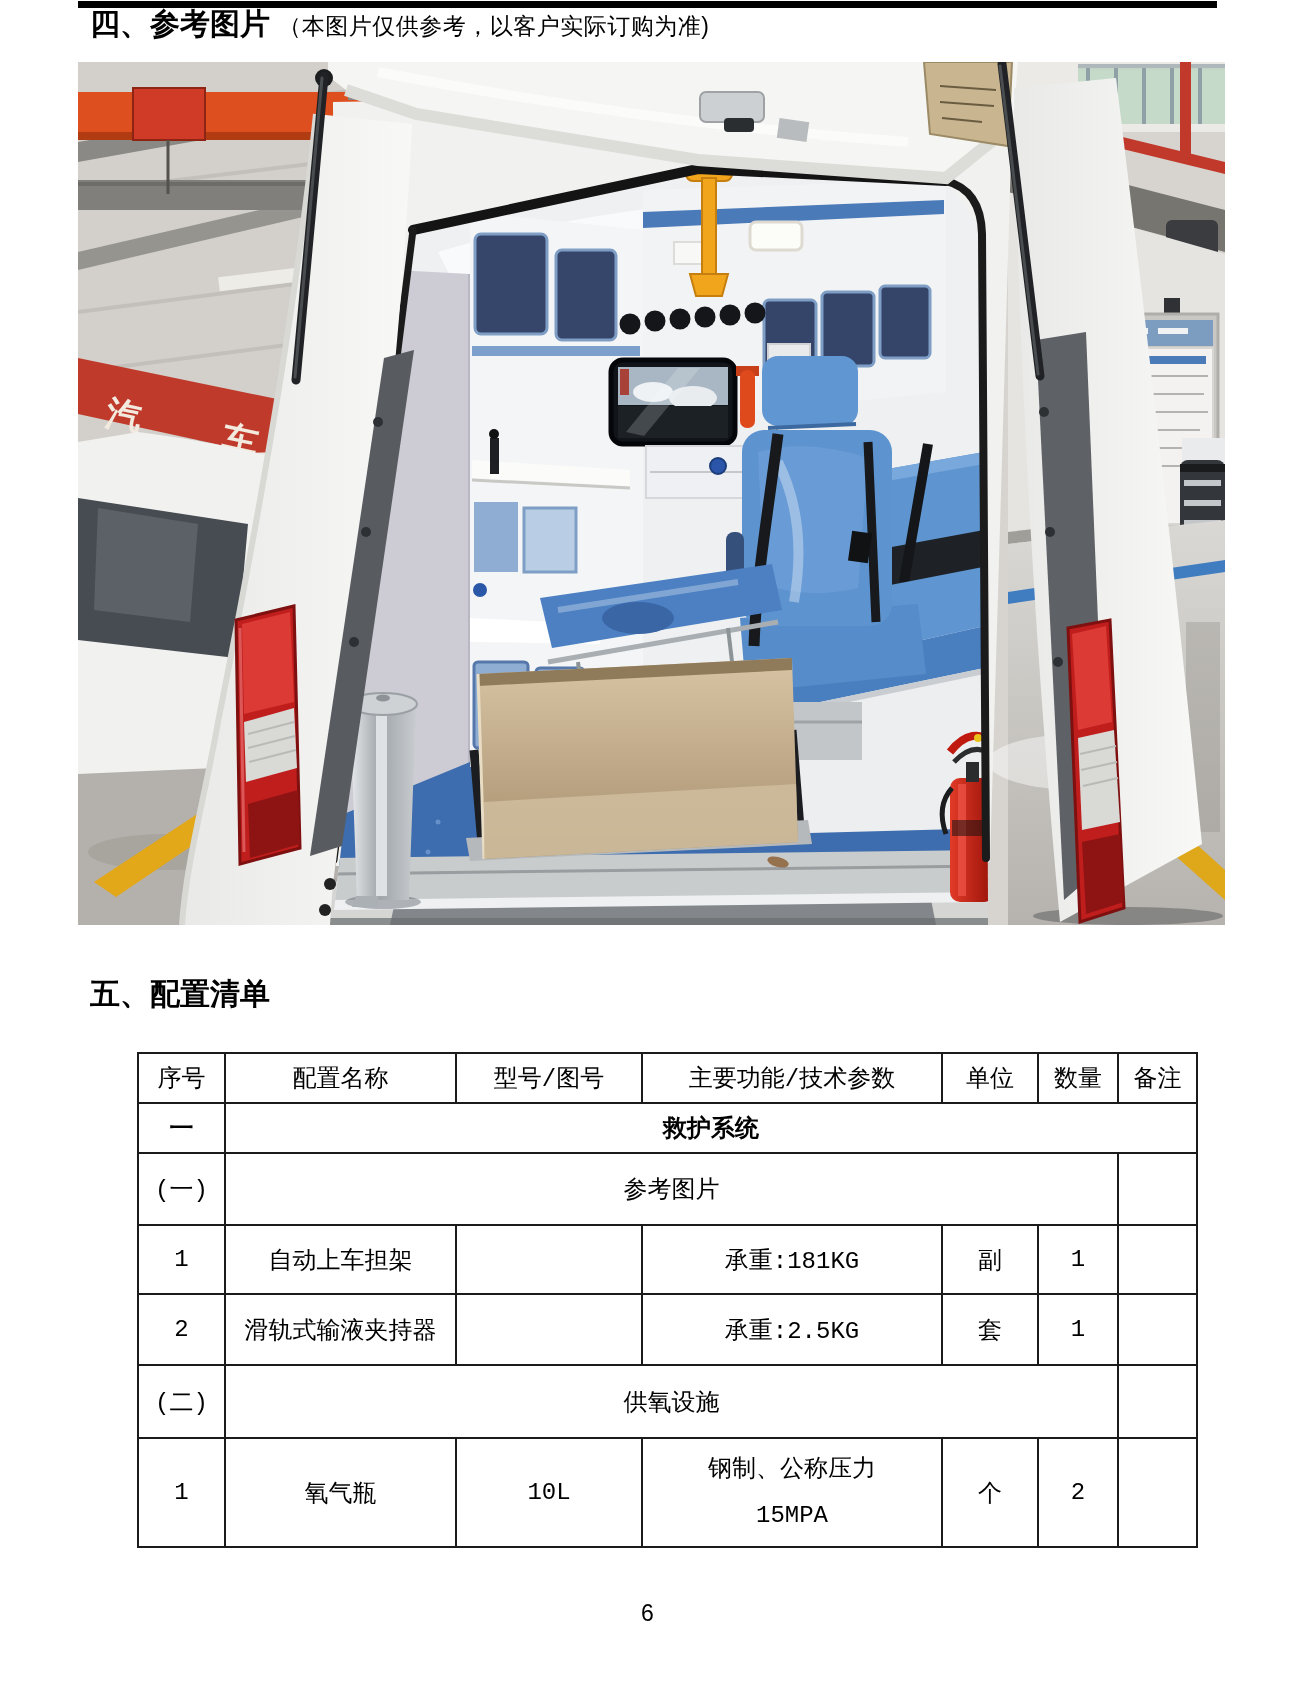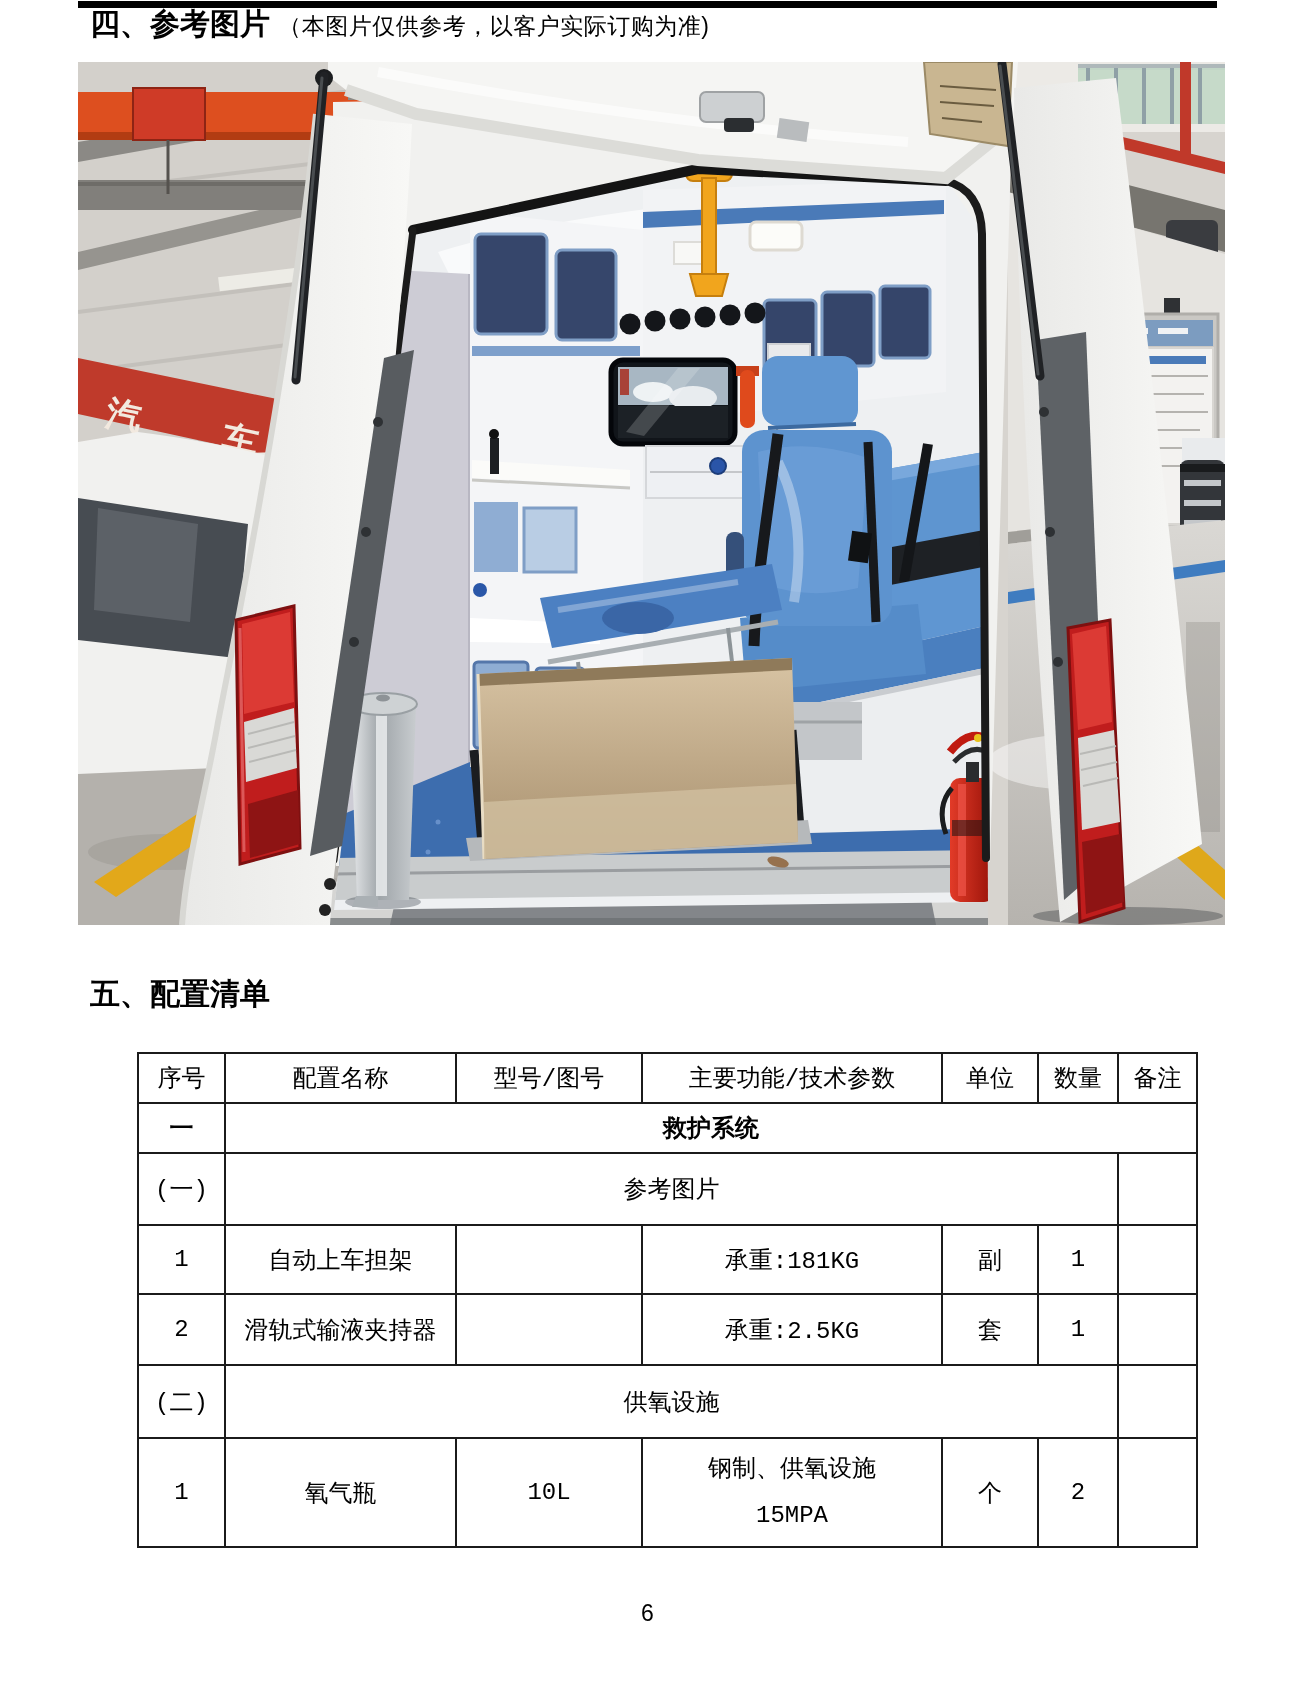--- a/index.html
+++ b/index.html
@@ -505,21 +505,21 @@
       </tr>
       <tr class="h73">
         <td class="c-center">(二)</td>
         <td colspan="5" class="c-left">供氧设施</td>
         <td class="c-center"></td>
       </tr>
       <tr class="h102">
         <td class="c-center">1</td>
         <td class="c-left">氧气瓶</td>
         <td class="c-left">10L</td>
-        <td class="c-left pre">钢制、供氧设施
+        <td class="c-left pre">钢制、公称压力
 15MPA</td>
         <td class="c-center">个</td>
         <td class="c-center">2</td>
         <td class="c-center"></td>
       </tr>
     </tbody>
   </table>
 
   <div class="footer-num">6</div>
 

